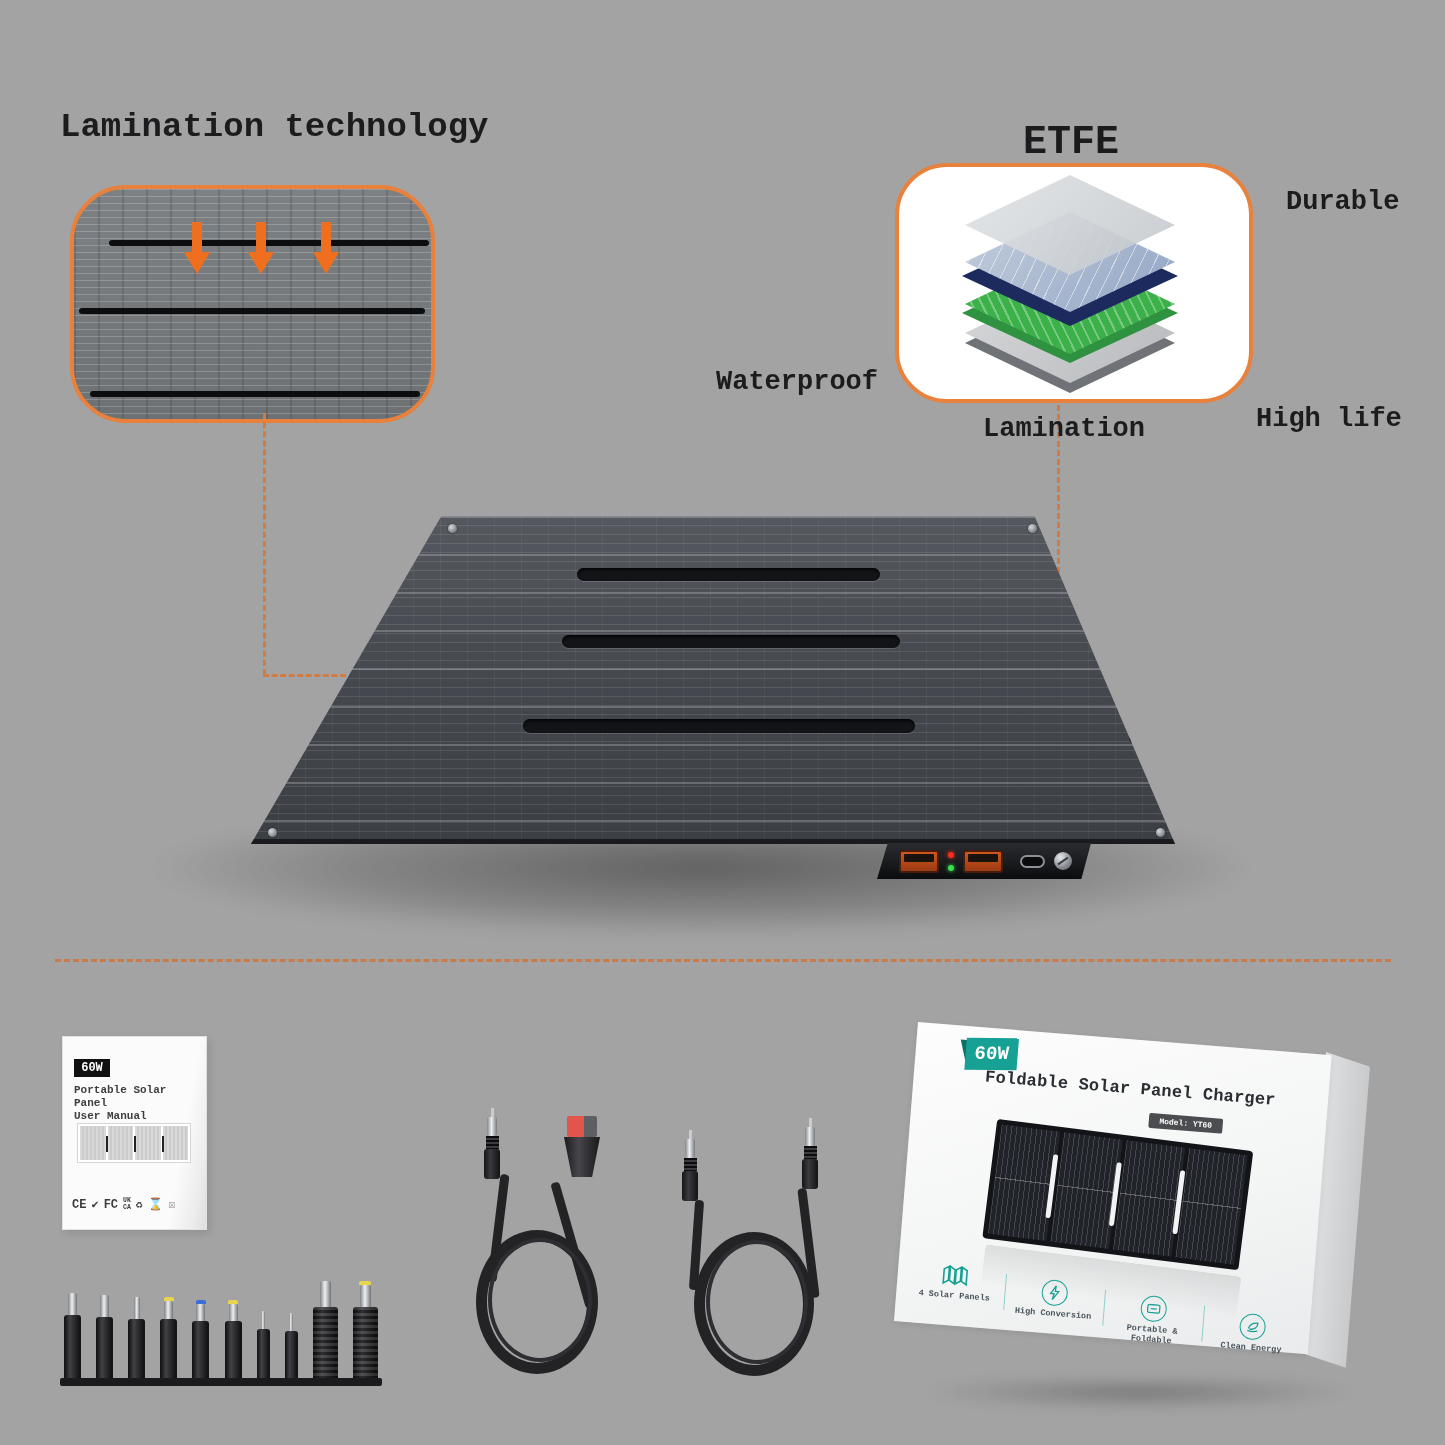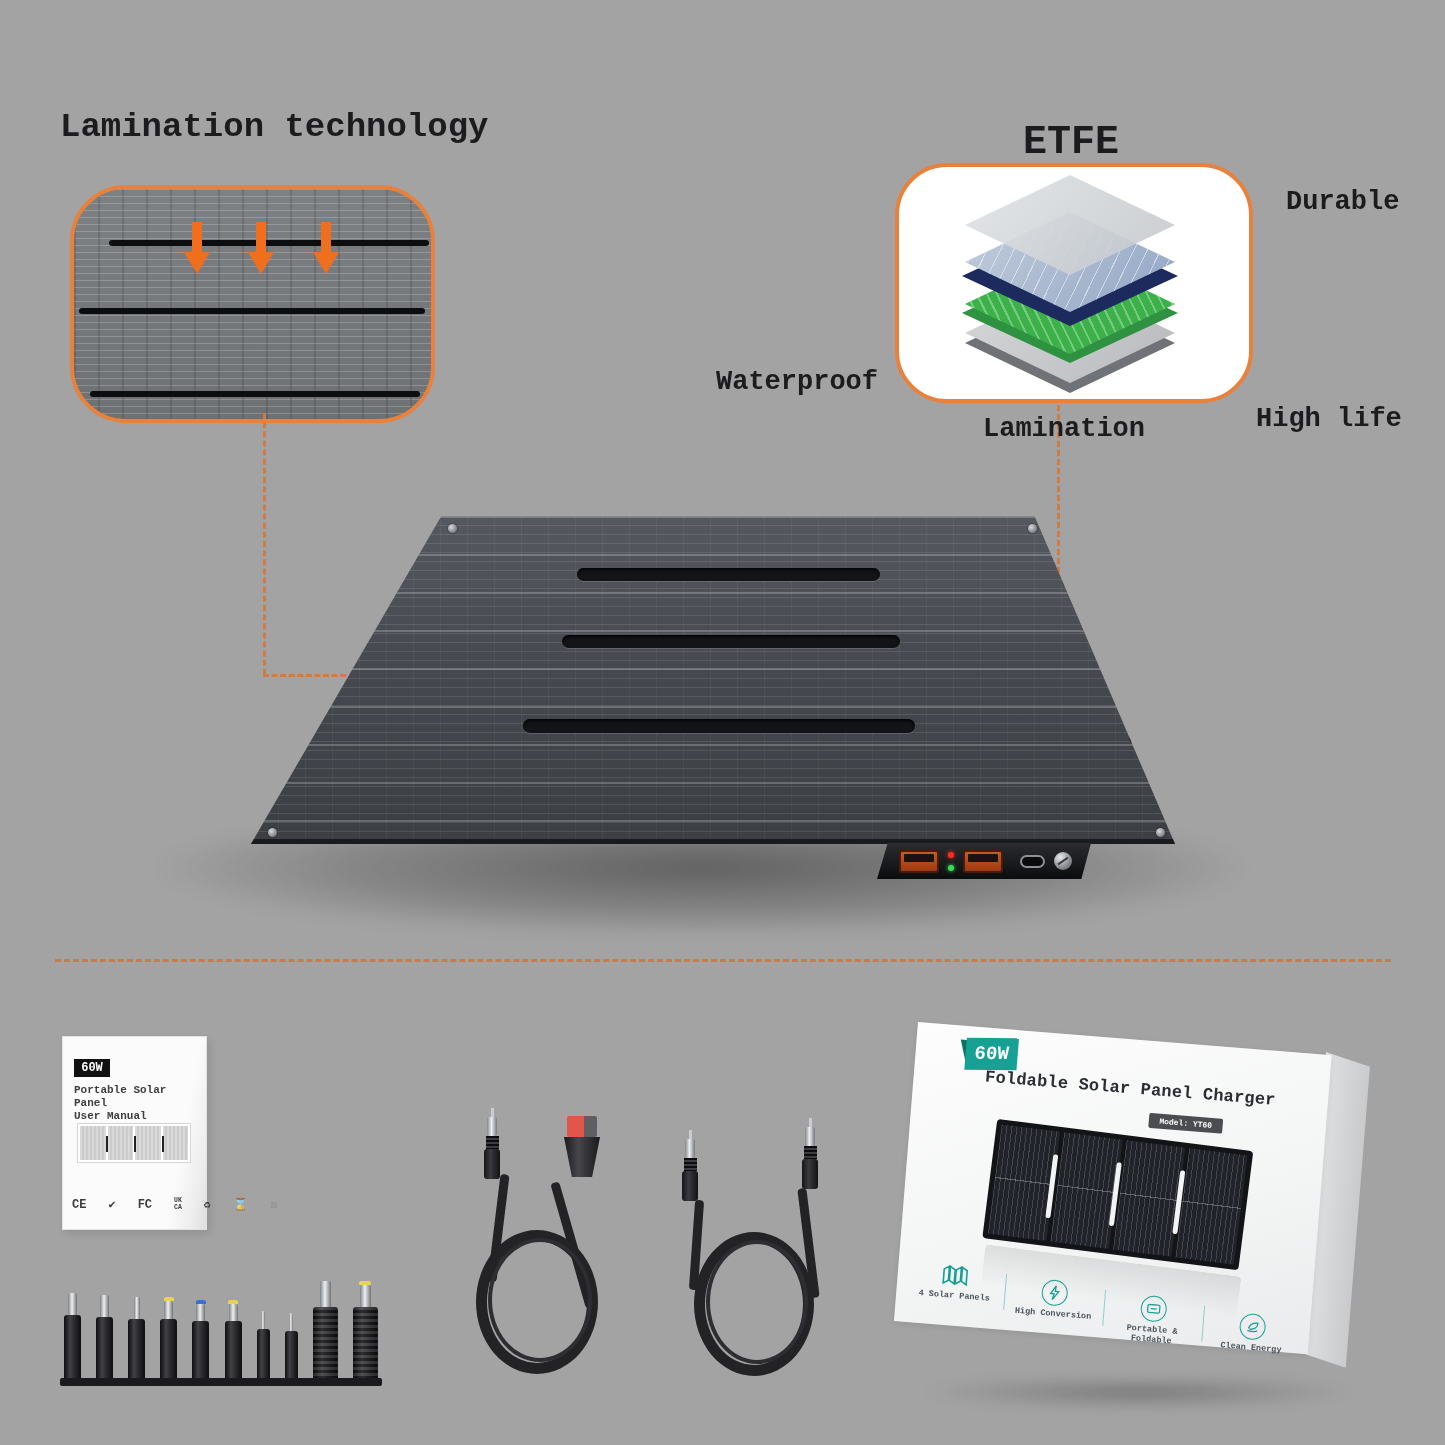--- a/index.html
+++ b/index.html
@@ -72,21 +72,21 @@
   .manual{left:62px;top:1036px;width:143px;height:192px;background:linear-gradient(100deg,#fbfbfb 78%,#ececec 92%,#dedede 100%);
     border:1px solid #e2e2e2;box-shadow:3px 4px 8px rgba(0,0,0,0.10);}
   .manual-badge{position:absolute;left:11px;top:22px;width:36px;height:18px;background:#111;
     color:#fff;font-size:12px;font-weight:700;display:flex;align-items:center;justify-content:center;}
   .manual-title{position:absolute;left:11px;top:47px;font-size:11px;font-weight:700;color:#3e3e40;line-height:13px;}
   .manual-thumb{position:absolute;left:14px;top:86px;width:114px;height:40px;background:#fff;
     border:1px solid #d6d6d6;display:flex;gap:2px;padding:2px;box-sizing:border-box;}
   .manual-thumb .cell{flex:1;background:
       repeating-linear-gradient(90deg,#d9d9d9 0 2px,#cbcbcb 2px 4px);position:relative;}
   .manual-thumb .bar{position:absolute;top:12px;width:2px;height:16px;background:#222;}
-  .certs{position:absolute;left:9px;top:160px;display:flex;align-items:center;gap:22px;
+  .certs{position:absolute;left:9px;top:160px;display:flex;align-items:center;gap:5px;
     color:#3c3c3e;font-weight:700;}
   .certs span{font-size:12px;}
   .certs .small2{font-size:6.5px;line-height:6.5px;text-align:center;}
 
   
   .adapters{left:60px;top:1280px;width:322px;height:106px;}
   .adapters .base{position:absolute;left:0;bottom:0;width:100%;height:8px;background:#1b1b1d;border-radius:2px;}
   .adapters .row{position:absolute;left:4px;bottom:7px;width:314px;display:flex;align-items:flex-end;justify-content:space-between;}
   .adp{display:flex;flex-direction:column;align-items:center;}
   .adp .cap{width:10px;height:4px;border-radius:2px 2px 0 0;}

